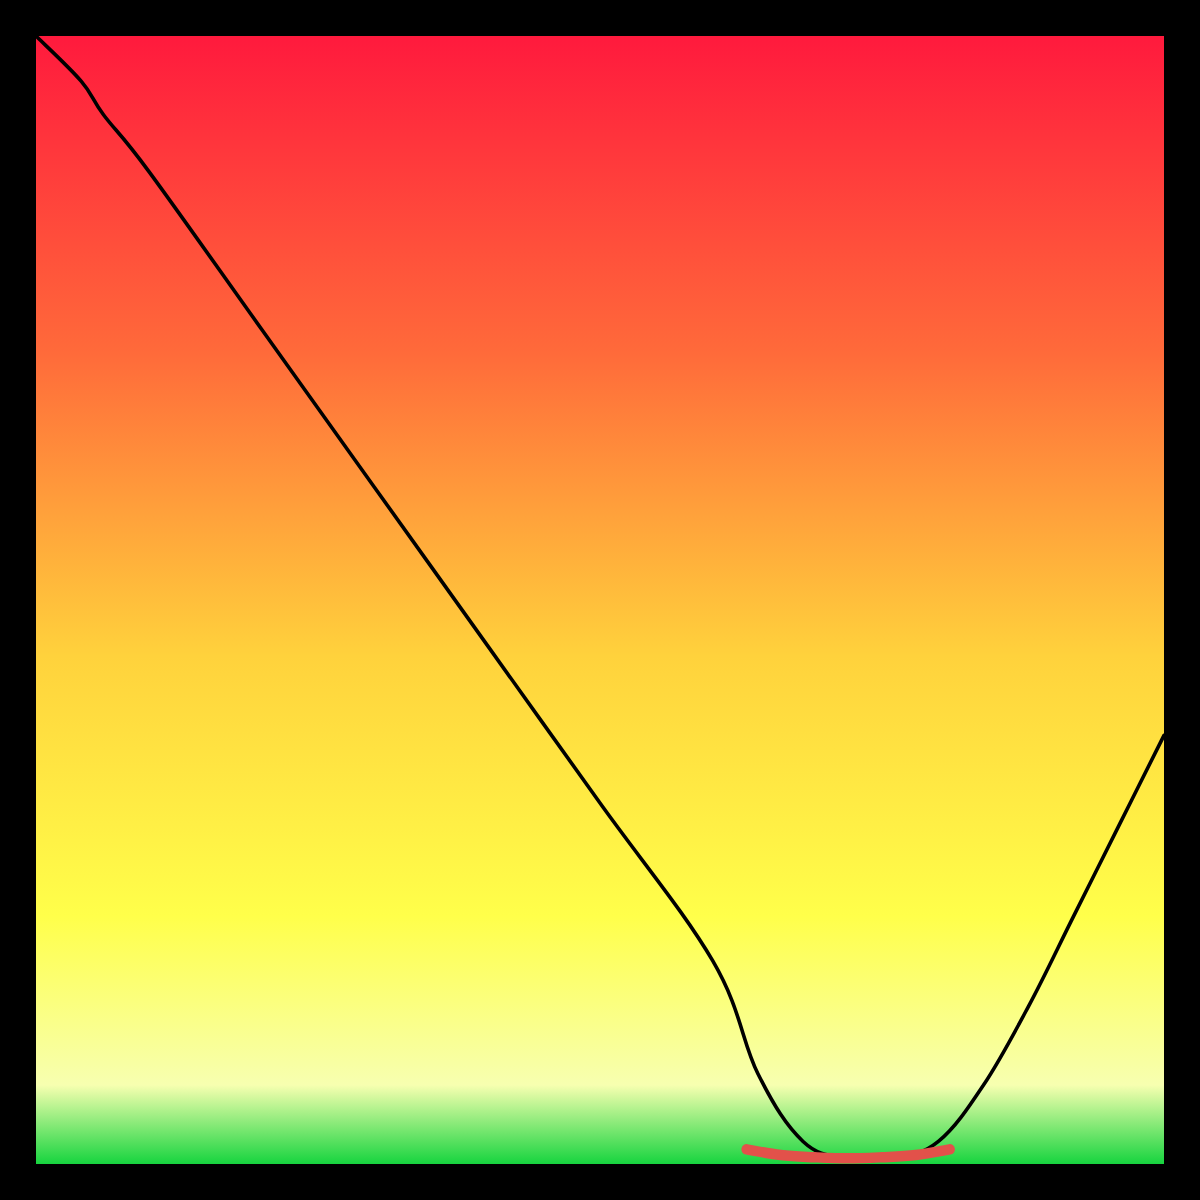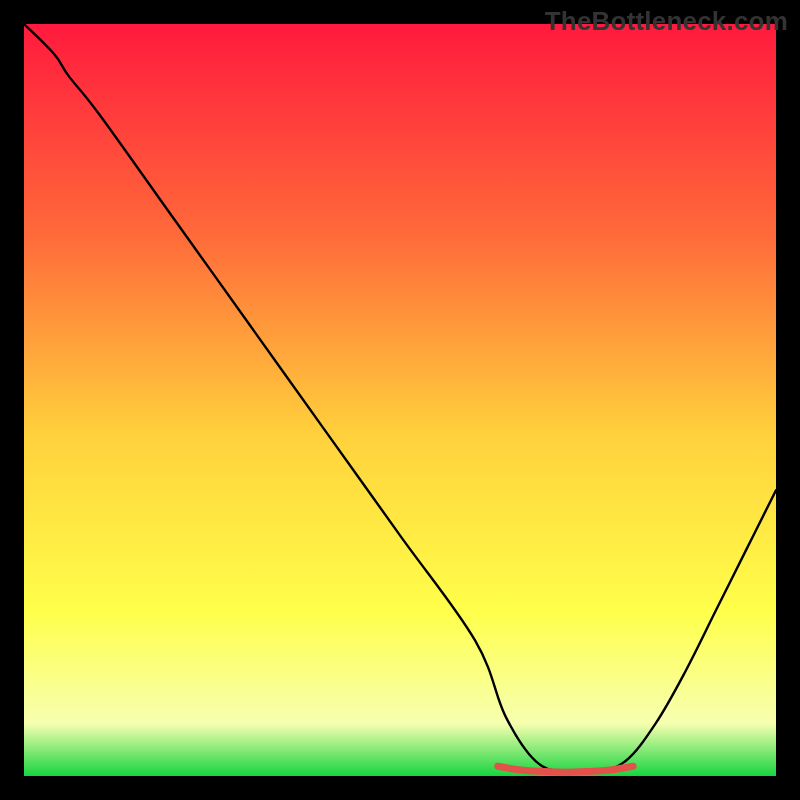--- a/index.html
+++ b/index.html
@@ -29,21 +29,20 @@
     height: 752px;
     background: #000;
   }
   svg { display: block; }
 </style>
 </head>
 <body>
 
 <div class="frame">
 
-  <div class="watermark">TheBottleneck.com</div>
 
   <div class="plot-outer">
     <svg id="chart-svg" width="752" height="752" viewBox="0 0 752 752">
       <defs>
         <linearGradient id="bg-grad" x1="0" y1="0" x2="0" y2="1">
           <stop id="g0" offset="0%" stop-color="#ff1a3d"></stop>
           <stop id="g1" offset="28%" stop-color="#ff6a3a"></stop>
           <stop id="g2" offset="55%" stop-color="#ffd23c"></stop>
           <stop id="g3" offset="78%" stop-color="#ffff4a"></stop>
           <stop id="g4" offset="93%" stop-color="#f7ffb0"></stop>

